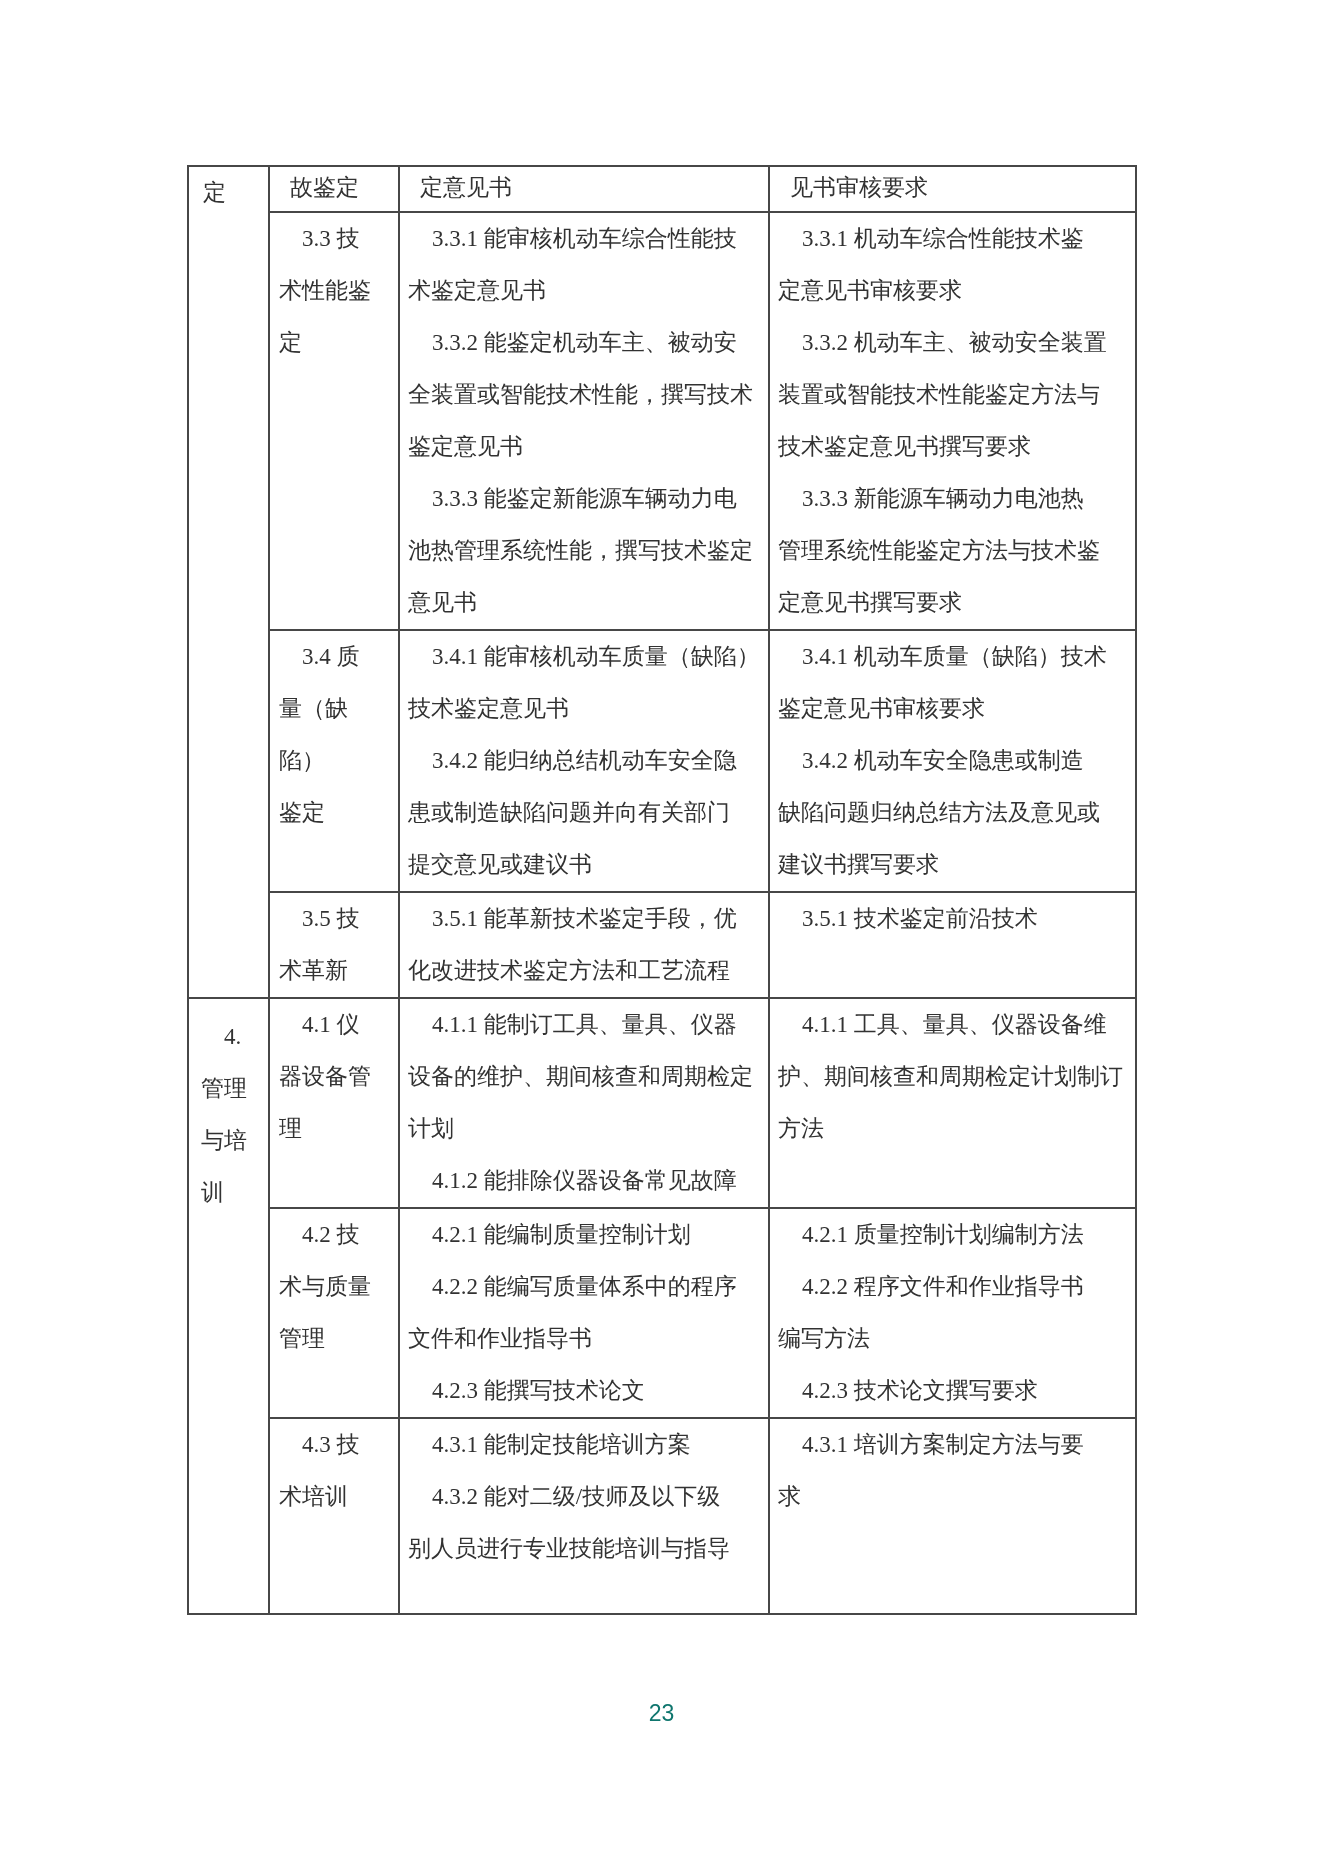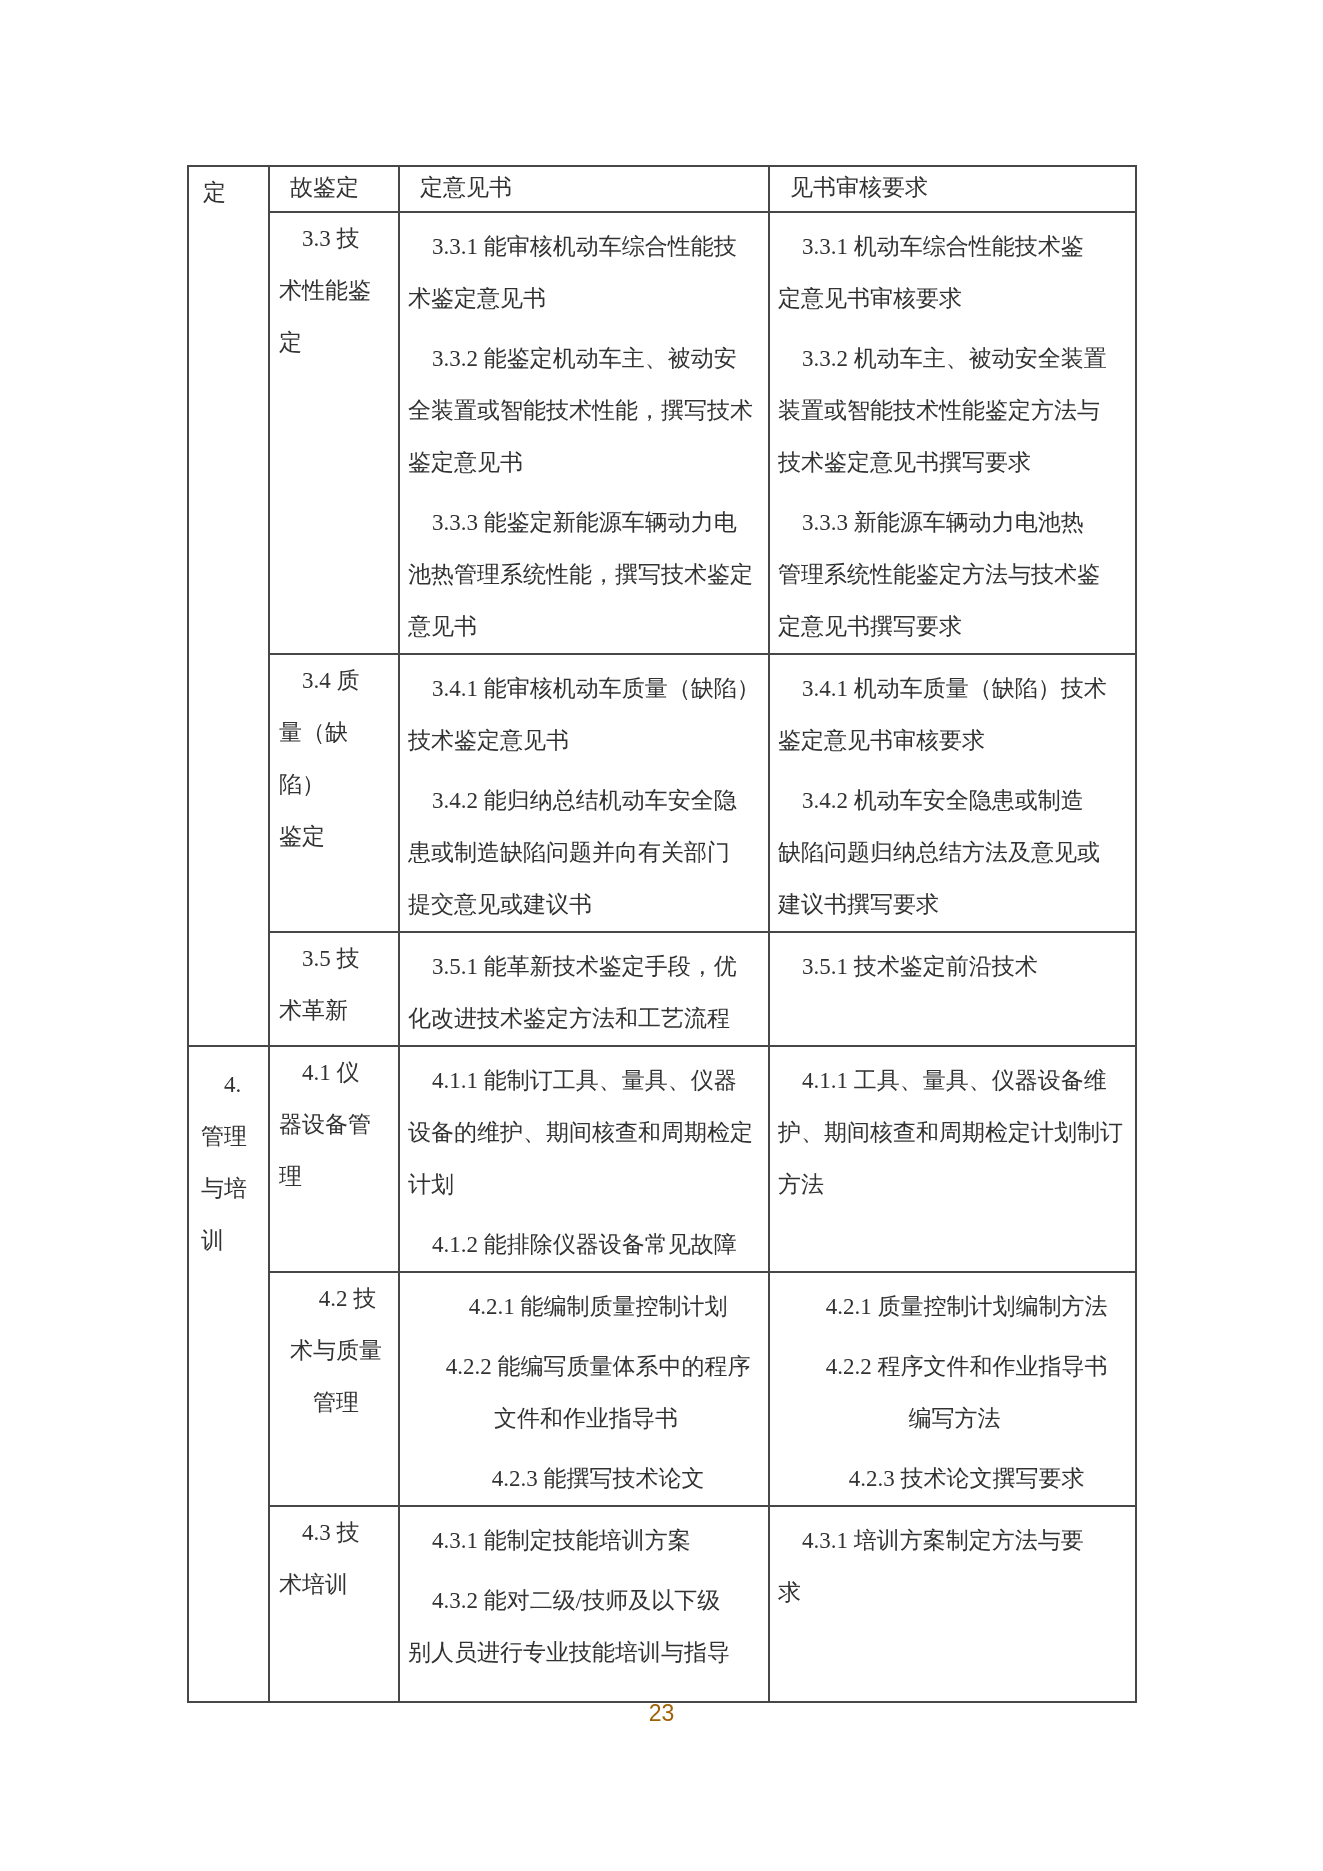--- a/index.html
+++ b/index.html
@@ -29,52 +29,52 @@
   col.w1 { width: 81px; }
   col.w2 { width: 130px; }
   col.w3 { width: 370px; }
   col.w4 { width: 367px; }
 
   tr.rh { height: 46px; }
   tr.r1 { height: 297px; }
   tr.r2 { height: 262px; }
   tr.r3 { height: 101px; }
   tr.r4 { height: 210px; }
-  tr.r5 { height: 209px; text-align: center; }
+  tr.r5 { height: 209px; }
   tr.r6 { height: 196px; }
 
   .page p {
     margin: 0;
     white-space: pre-wrap;
     font-size: 23px;
     line-height: 52px;
   }
   td.hcell { vertical-align: middle; }
   td.hcell p { line-height: 42px; padding-left: 20px; }
 
   td.c1top { vertical-align: top; }
   td.c1top p { padding-left: 14px; }
 
   td.c1grp { vertical-align: top; }
   td.c1grp p { padding: 12px 4px 0 12px; text-indent: 23px; }
 
   td.lblcell { vertical-align: middle; }
   td.lblcell p { padding: 0 5px 0 9px; text-indent: 23px; }
 
-  td.content p.item { padding: 8px 4px 0 8px; text-indent: 24px; }
+  td.content p.item { padding: 0 4px 0 8px; text-indent: 24px; }
 
   .pageno {
     position: absolute;
     top: 1700px;
     left: 0;
     width: 100%;
     text-align: center;
     font-family: "Liberation Sans", "DejaVu Sans", sans-serif;
     font-size: 23px;
-    color: #a16207;
+    color: #0f766e;
   }
 </style>
 </head>
 <body>
 
 <div class="page">
 
   <table class="doc">
     <colgroup>
       <col class="w1">

